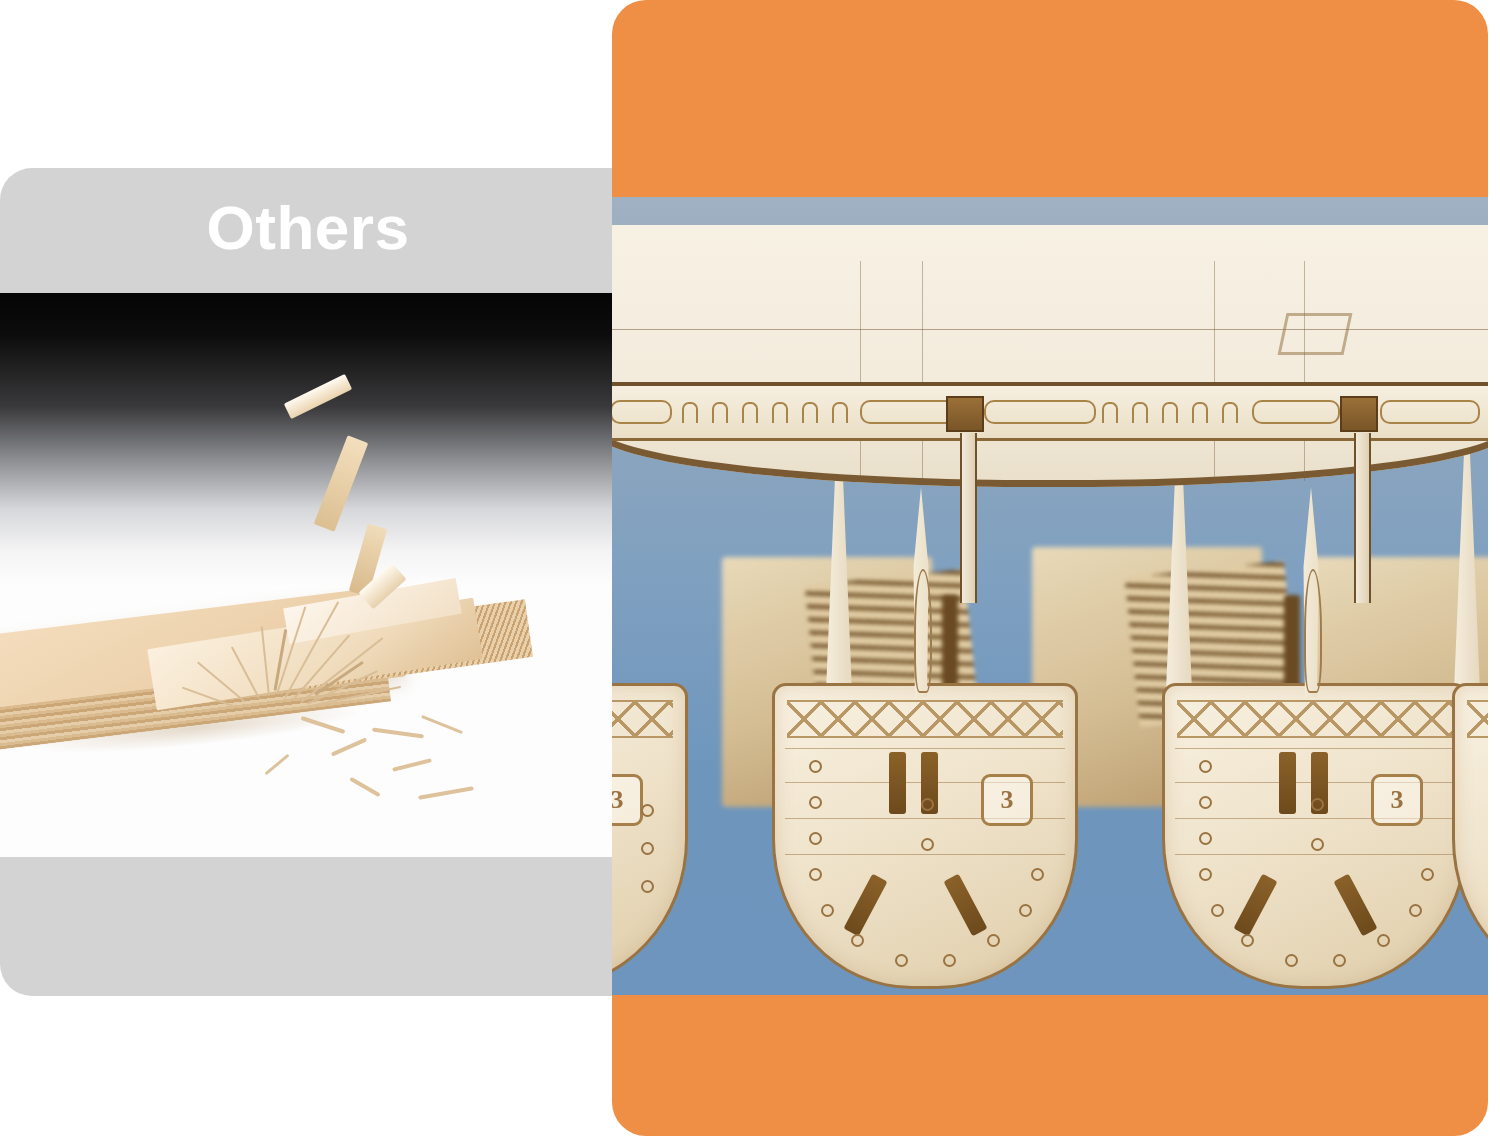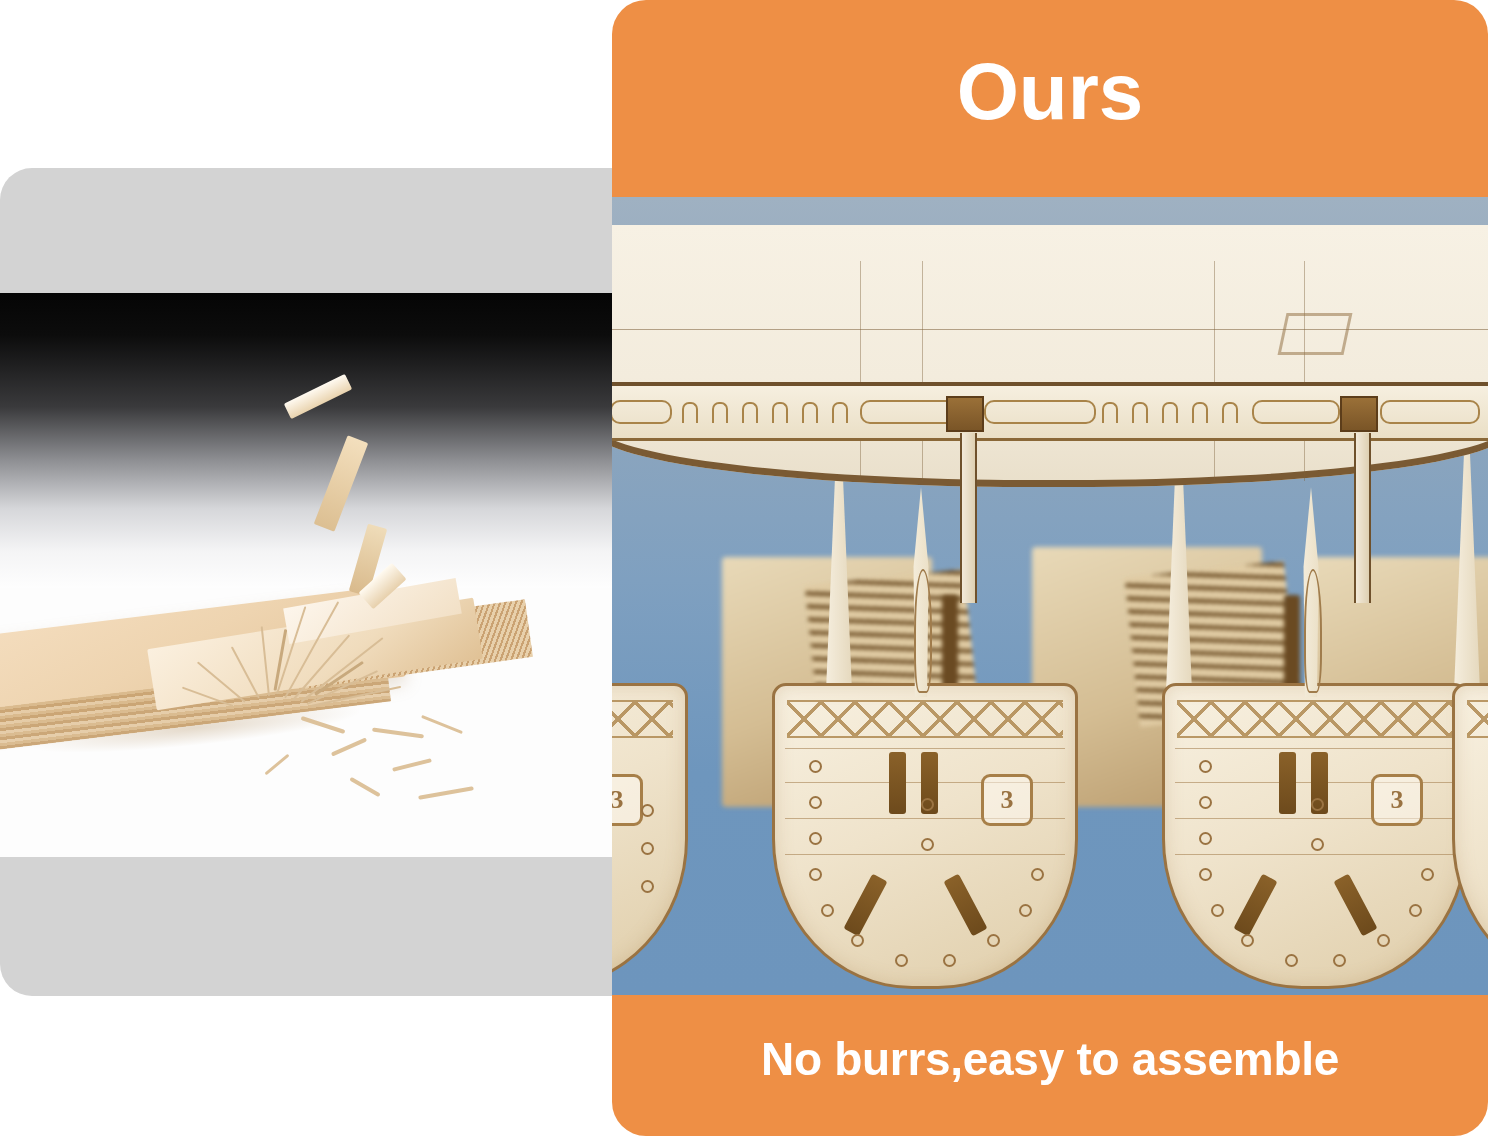--- a/index.html
+++ b/index.html
@@ -426,20 +426,21 @@
       #6e4f26 9px, #6e4f26 13px);
     filter: blur(2.2px);
     transform: rotate(-6deg);
   }
 </style>
 </head>
 <body>
 
 <div class="card-others">
 
+  <div class="others-title">Others</div>
 
   <div class="others-photo">
     <div class="photoL">
       <div class="pl-gradient"></div>
       <div class="pl-bg-bottom"></div>
       <div class="pl-shadow"></div>
 
       <div class="pl-plank"></div>
       <div class="pl-plank-edge"></div>
       <div class="pl-plank3"></div>
@@ -474,21 +475,20 @@
       <div class="pl-deb" style="left:420px; top:430px; width:44px; height:3px; transform:rotate(22deg);"></div>
       <div class="pl-deb" style="left:418px; top:498px; width:56px; height:4px; transform:rotate(-10deg);"></div>
       <div class="pl-deb" style="left:262px; top:470px; width:30px; height:3px; transform:rotate(-40deg);"></div>
     </div>
   </div>
 
 </div>
 
 <div class="card-ours">
 
-  <div class="ours-title">Ours</div>
 
   <div class="ours-photo">
     <div class="photoR">
 
       <div class="pr-bg-block" style="left:110px; top:360px; width:210px; height:250px;"></div>
       <div class="pr-bg-block" style="left:420px; top:350px; width:230px; height:260px;"></div>
       <div class="pr-bg-block" style="left:700px; top:360px; width:190px; height:250px;"></div>
       <div class="pr-bg-stairs" style="left:200px; top:380px; width:160px; height:150px;"></div>
       <div class="pr-bg-stairs" style="left:520px; top:372px; width:160px; height:150px;"></div>
       <div class="pr-bg-dark" style="left:330px; top:398px; width:16px; height:210px;"></div>
@@ -596,14 +596,13 @@
         <div class="pr-orn-dot" style="left:256px; top:194px;"></div>
       </div>
       <div class="pr-orn" style="left:840px; top:486px;">
         <div class="pr-orn-xband"></div>
 
       </div>
 
     </div>
   </div>
 
-  <div class="ours-caption">No burrs,easy to assemble</div>
 </div>
 
 </body></html>

